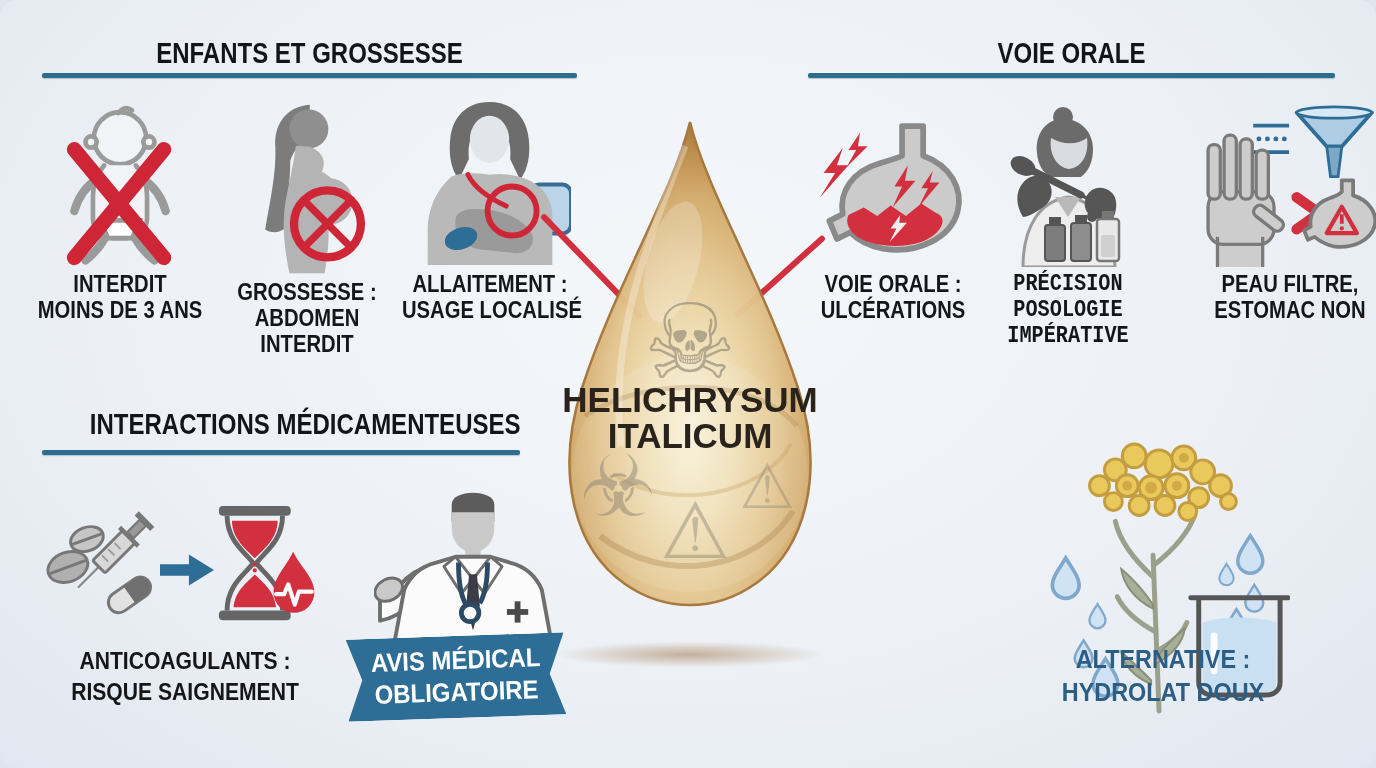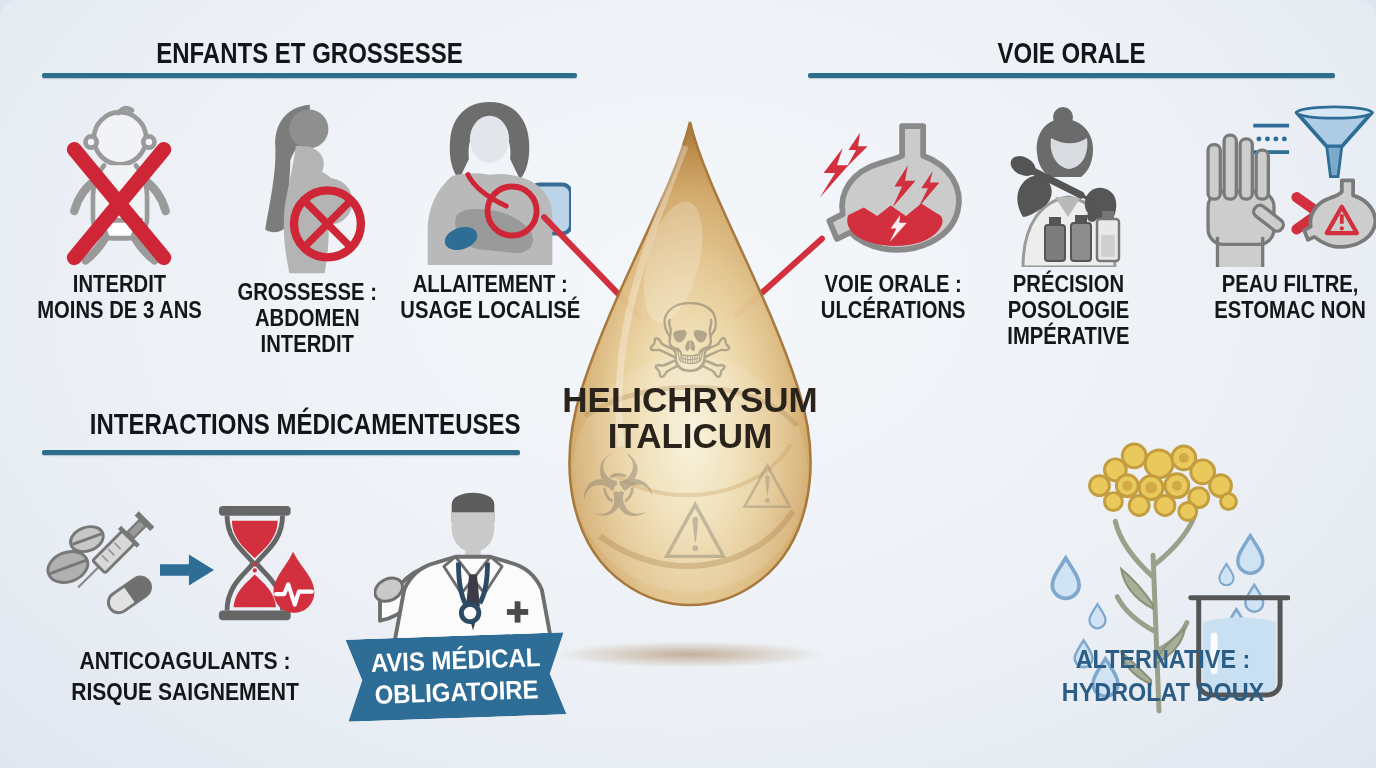--- a/index.html
+++ b/index.html
@@ -7,21 +7,21 @@
     position:relative;width:1376px;height:768px;overflow:hidden;
     background:radial-gradient(ellipse at 50% 38%, #f4f7fa 0%, #edf1f6 55%, #e1e7f0 100%);
     font-family:"Liberation Sans", sans-serif;
     border-radius:17px;
   }
   .section-title{
     position:absolute;text-align:center;font-weight:bold;font-size:30px;color:#14151a;
     transform:scaleX(0.8);letter-spacing:0;white-space:nowrap;
   }
   .rule{position:absolute;height:5px;background:#2d6e8e;border-radius:2px;box-shadow:0 1px 1px rgba(30,60,80,.25);}
-  .item{position:absolute;width:200px;display:flex;flex-direction:column;align-items:center;}
+  .item{position:absolute;width:200px;display:flex;flex-direction:column;}
   .icon-box{height:172px;display:flex;align-items:flex-end;justify-content:center;}
   .label{margin-top:4px;text-align:center;font-weight:bold;font-size:23px;line-height:1.13;color:#15161a;transform:scaleX(0.88);white-space:nowrap;}
   .label div{white-space:nowrap;}
   .connector{position:absolute;height:6px;background:#d2303e;border-radius:3px;transform-origin:0 50%;}
   .drop-shadow{position:absolute;left:552px;top:641px;width:275px;height:27px;border-radius:50%;
     background:radial-gradient(ellipse, rgba(150,105,55,.48) 0%, rgba(150,105,55,0) 70%);}
   .banner{
     position:absolute;left:347px;top:636px;width:218px;height:82px;background:#2e6d96;
     clip-path:polygon(0 0,100% 0,93% 50%,100% 100%,0 100%,7% 50%);
     display:flex;flex-direction:column;align-items:center;justify-content:center;
@@ -132,21 +132,21 @@
         <polygon points="124,50 112,68 119,68 109,88 131,62 121,62" fill="#d3303f"></polygon>
         <polygon points="90,96 80,110 86,110 79,124 97,104 89,104" fill="#ffffff" opacity="0.92"></polygon>
       </svg>
     </div>
     <div class="label">
       <div>VOIE ORALE :</div>
       <div>ULCÉRATIONS</div>
     </div>
   </div>
 
-  <div class="item" style="left:968px;top:95px;">
+  <div class="item" style="left:968px;top:95px;font-family:Liberation Mono, monospace;">
     <div class="icon-box">
       <svg width="150" height="162" viewBox="0 0 150 162">
         <path d="M30 162 C 30 120 48 96 75 92 C 102 96 120 120 122 162 Z" fill="#ededed" stroke="#9a9a9a" stroke-width="3"></path>
         <circle cx="70" cy="12" r="10" fill="#6b6b6b"></circle>
         <path d="M70 14 C 52 14 42 30 44 48 C 45 60 50 68 58 72 L 88 72 C 96 66 100 56 100 44 C 100 27 88 14 70 14 Z" fill="#6b6b6b"></path>
         <path d="M58 33 C 70 40 84 40 94 33 C 96 48 90 62 76 64 C 62 62 56 47 58 33 Z" fill="#d8dbdf"></path>
         <polygon points="62,92 75,112 88,92" fill="#b9b9b9"></polygon>
         <path d="M30 112 C 21 98 23 82 34 74 C 44 67 55 72 58 82 C 61 93 54 101 46 105 C 40 109 34 112 30 112 Z" fill="#565656"></path>
         <path d="M120 114 C 126 101 124 88 113 84 C 103 80 94 86 92 96 C 90 107 99 113 107 115 Z" fill="#565656"></path>
         <ellipse cx="30" cy="61" rx="13" ry="9" fill="#555" transform="rotate(26 30 61)"></ellipse>

